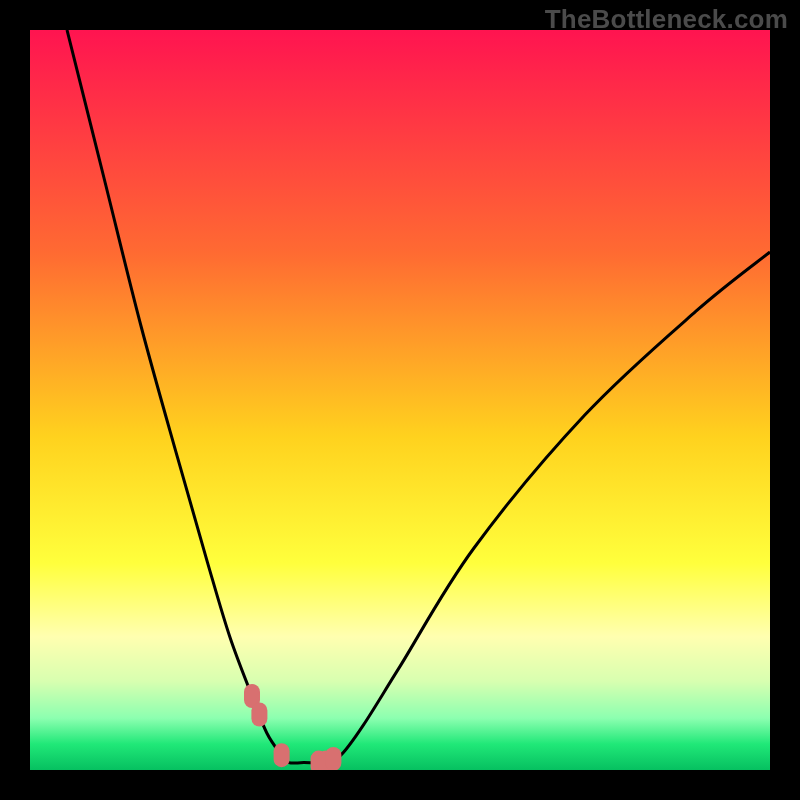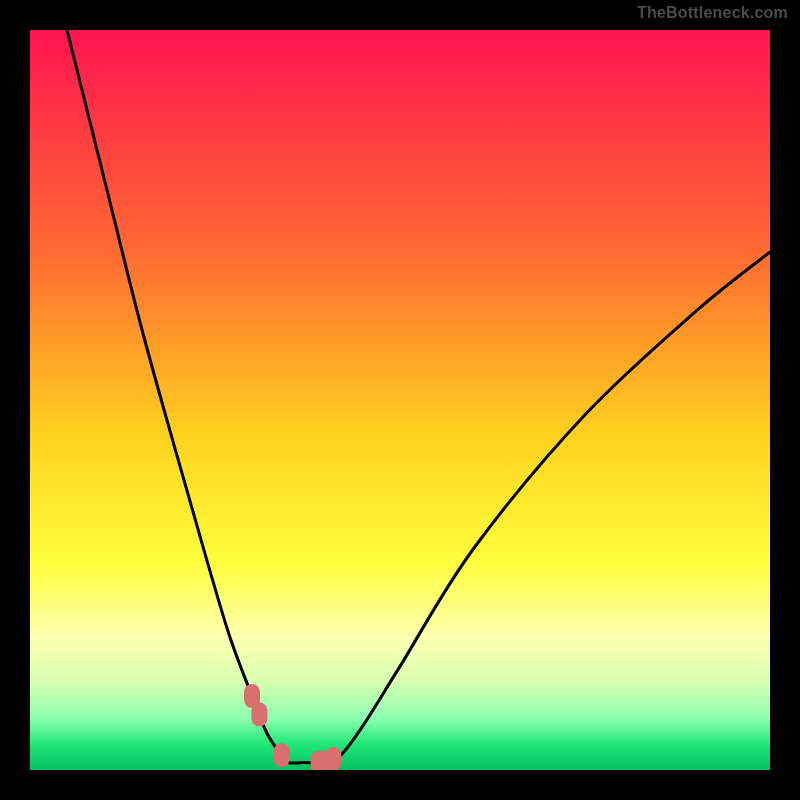--- a/index.html
+++ b/index.html
@@ -15,21 +15,21 @@
     position: relative;
     width: 800px;
     height: 800px;
     background: #000;
   }
   .watermark {
     position: absolute;
     top: 4px;
     right: 12px;
     color: #4b4b4b;
-    font-size: 16px;
+    font-size: 26px;
     font-weight: 600;
     letter-spacing: 0.2px;
     z-index: 10;
   }
   .plot {
     position: absolute;
     left: 30px;
     top: 30px;
     width: 740px;
     height: 740px;

